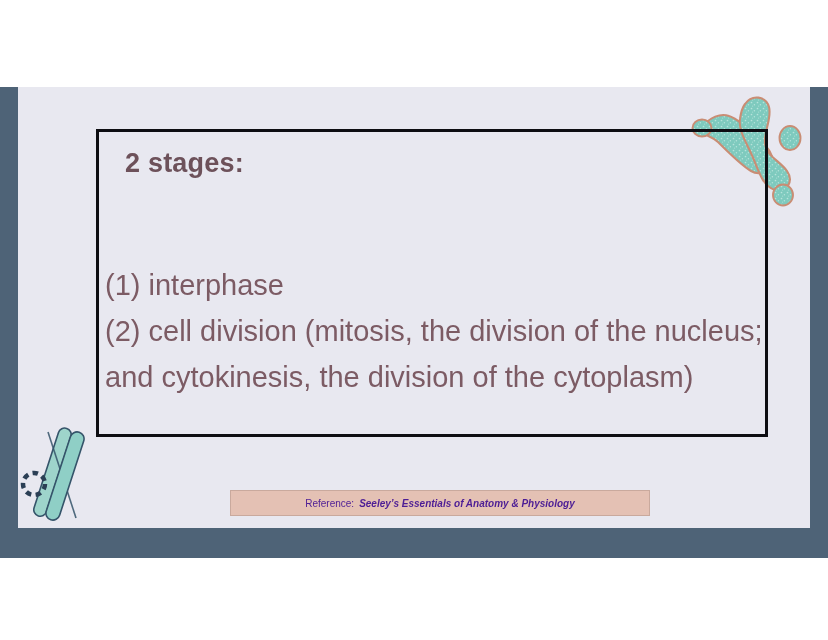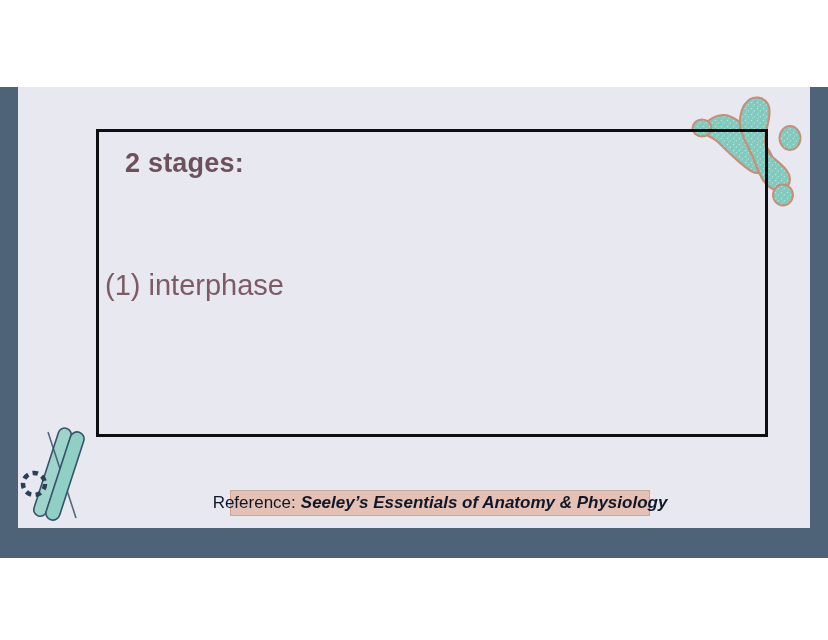--- a/index.html
+++ b/index.html
@@ -104,22 +104,22 @@
     width: 420px;
     height: 26px;
     background: #e4c1b4;
     border: 1px solid #c9a99d;
     box-sizing: border-box;
     display: flex;
     align-items: center;
     justify-content: center;
   }
   .reference-text {
-    font-size: 17px;
-    color: #0f172a;
+    font-size: 10px;
+    color: #4c1d95;
     white-space: nowrap;
     text-align: center;
   }
   .reference-title {
     font-style: italic;
     font-weight: bold;
     margin-left: 5px;
   }
 </style>
 </head>
@@ -153,20 +153,21 @@
         <ellipse cx="93" cy="112" rx="10" ry="10.5" fill="url(#speck)" stroke="#c98d74" stroke-width="1.9"></ellipse>
       </svg>
     </div>
 
     <div class="text-box">
 
       <div class="box-title">2 stages:</div>
 
       <div class="box-body">
         <div class="line">(1) interphase</div>
+        <div class="wrapline">(2) cell division (mitosis, the division of the nucleus; and cytokinesis, the division of the cytoplasm)</div>
       </div>
 
     </div>
 
     <div class="reference-box">
       <span class="reference-text"><span>Reference:</span><span class="reference-title">Seeley’s Essentials of Anatomy &amp; Physiology</span></span>
     </div>
 
     <div class="deco-bottom-left">
       <svg width="105" height="110" viewBox="0 0 105 110" xmlns="http://www.w3.org/2000/svg">

